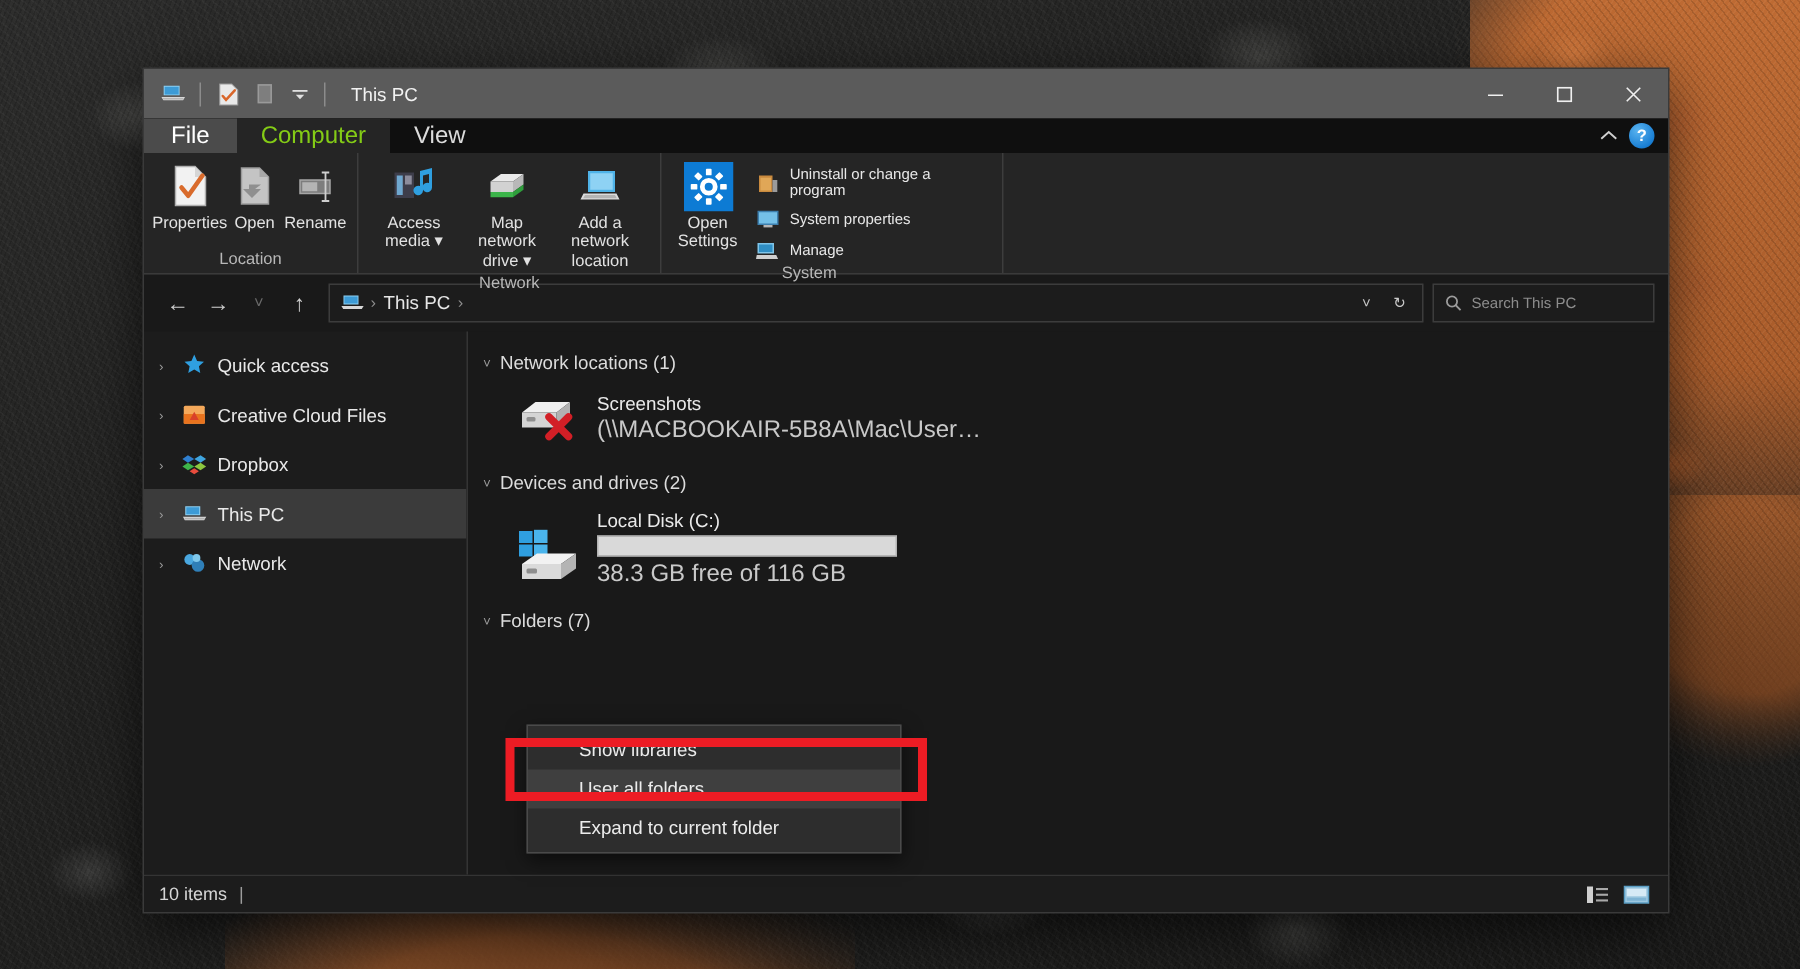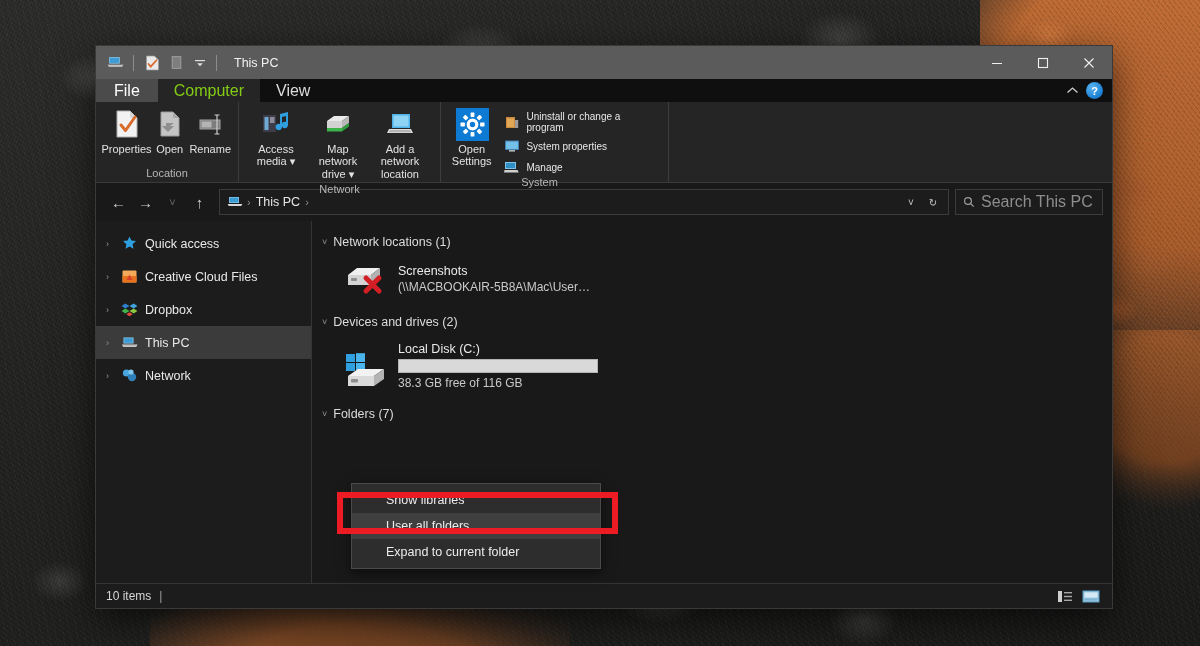--- a/index.html
+++ b/index.html
@@ -158,21 +158,21 @@
     display:flex; align-items:center; padding:0 4px; margin-left:6px;
   }
   .crumb { font-size:12.5px; color:#e6e6e6; padding:0 4px; }
   .crumb-sep { color:#8e8e8e; font-size:11px; padding:0 1px; }
   .crumb-spacer { flex:1; }
   .crumb-btn { width:22px;height:22px;display:flex;align-items:center;justify-content:center;color:#c8c8c8;font-size:10px; }
   .searchbox {
     width:148px; height:26px; background:#1c1c1c; border:1px solid #3c3c3c;
     display:flex; align-items:center; gap:6px; padding:0 7px; margin-left:6px;
   }
-  .searchbox .ph { font-size:16px; color:#8d8d8d; }
+  .searchbox .ph { font-size:10px; color:#8d8d8d; }
 
   
   .content { flex:1; display:flex; min-height:0; position:relative; }
   .navpane {
     width:216px; flex:0 0 216px; background:#1c1c1c; border-right:1px solid #343434;
     padding-top:6px; overflow:hidden;
   }
   .nav-item {
     height:33px; display:flex; align-items:center; gap:7px; padding-left:5px;
     font-size:12.5px; color:#e9e9e9;
@@ -184,21 +184,21 @@
   .filepane { flex:1; background:#191919; padding:10px 0 0 6px; overflow:hidden; position:relative; }
   .grouphdr {
     display:flex; align-items:center; gap:6px; font-size:12.5px; color:#dcdcdc;
     padding:4px 0 4px 4px;
   }
   .grouphdr .gchev { color:#9a9a9a; font-size:9px; }
   .tile { display:flex; align-items:center; gap:8px; padding:5px 0 5px 24px; }
   .tile-ico { width:48px; height:42px; flex:0 0 48px; position:relative; }
   .tile-text { display:flex; flex-direction:column; gap:2px; }
   .tile-title { font-size:12.5px; color:#eaeaea; }
-  .tile-sub { font-size:12px; color:#c9c9c9; }
+  .tile-sub { font-size:16px; color:#c9c9c9; }
   .drives { display:flex; }
   .drive { width:270px; display:flex; align-items:center; gap:8px; padding:5px 0 5px 24px; }
   .drive-ico { width:48px; height:44px; flex:0 0 48px; position:relative; margin-top:12px;}
   .bar-outer { width:200px; height:14px; background:#d9d9d9; border:1px solid #b4b4b4; }
   .bar-fill { height:100%; background:#2196dc; }
 
   
   .statusbar {
     height:25px; background:#1c1c1c; border-top:1px solid #343434;
     display:flex; align-items:center; padding:0 10px; flex:0 0 auto;

